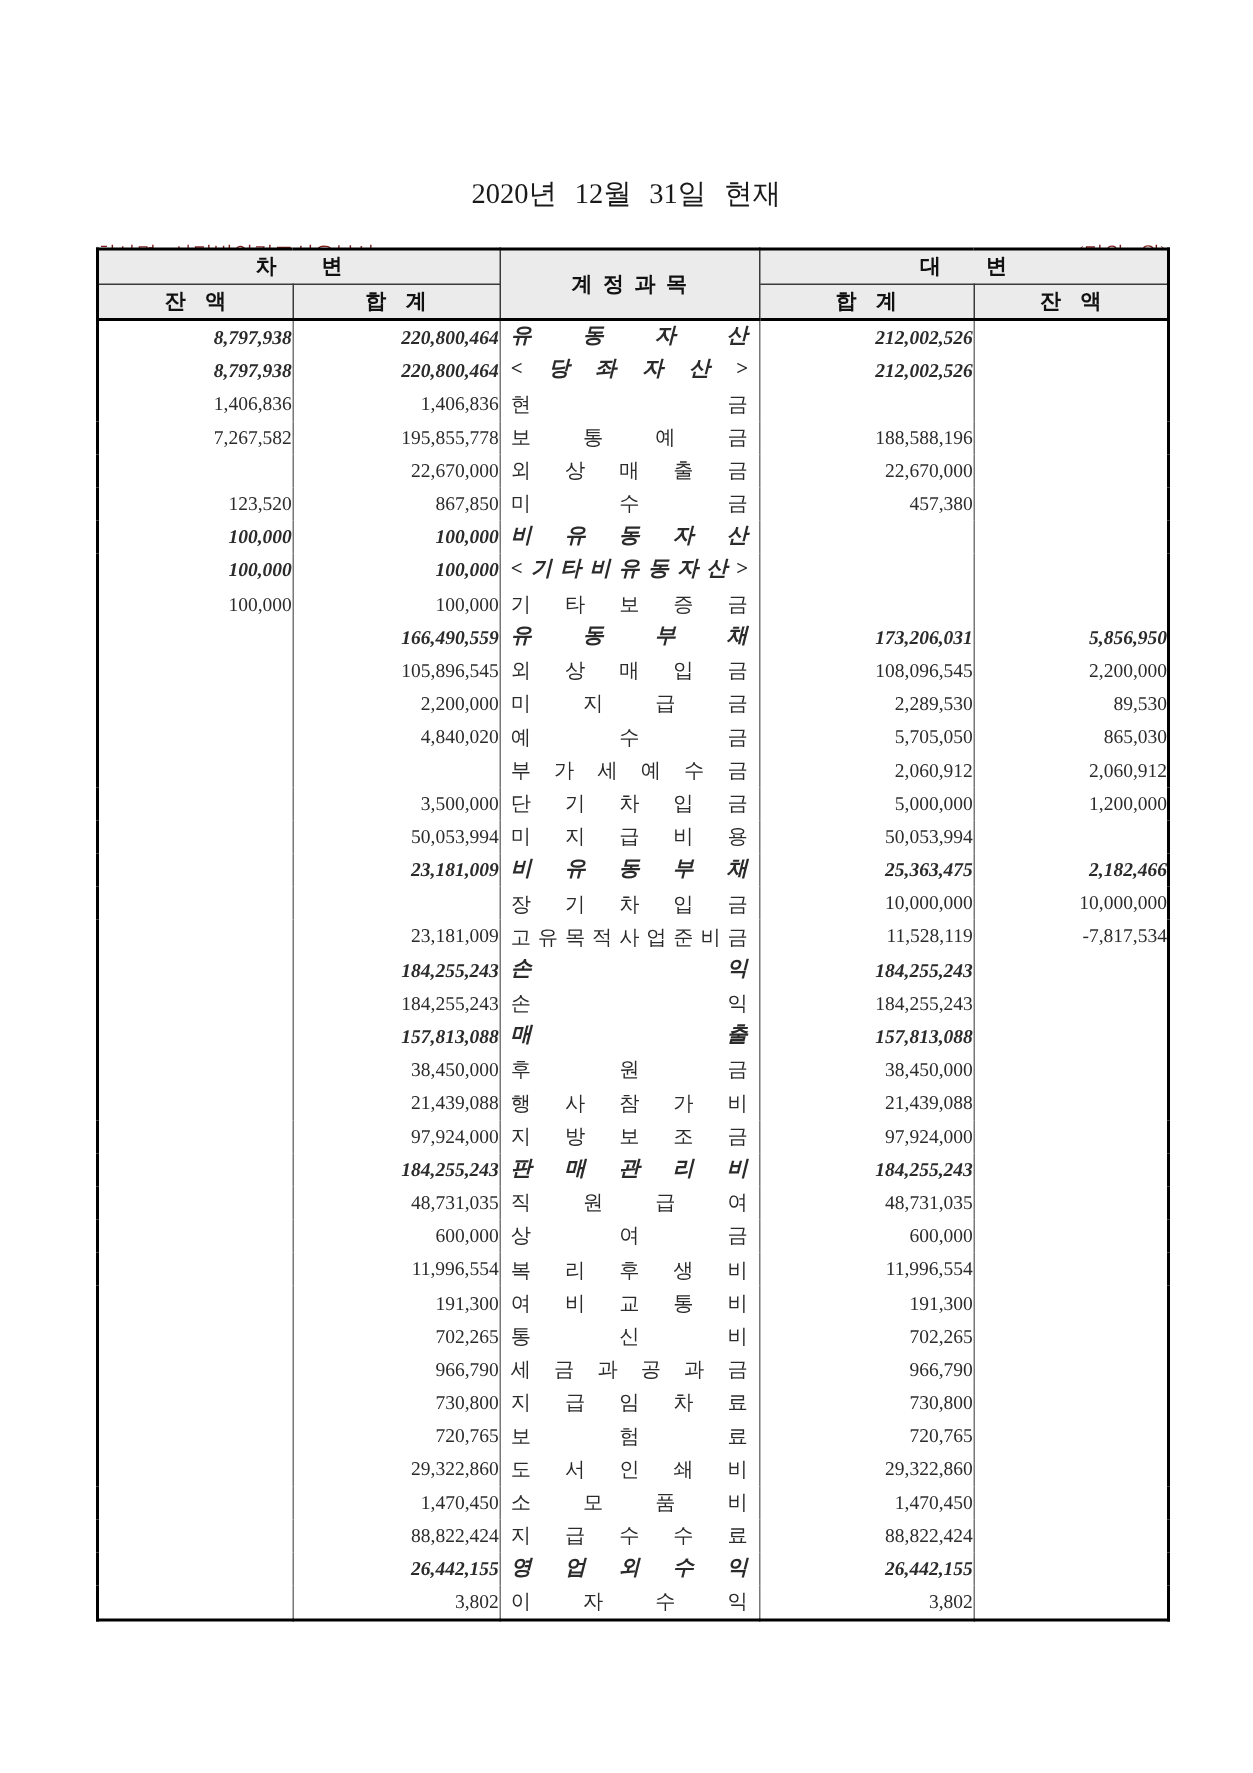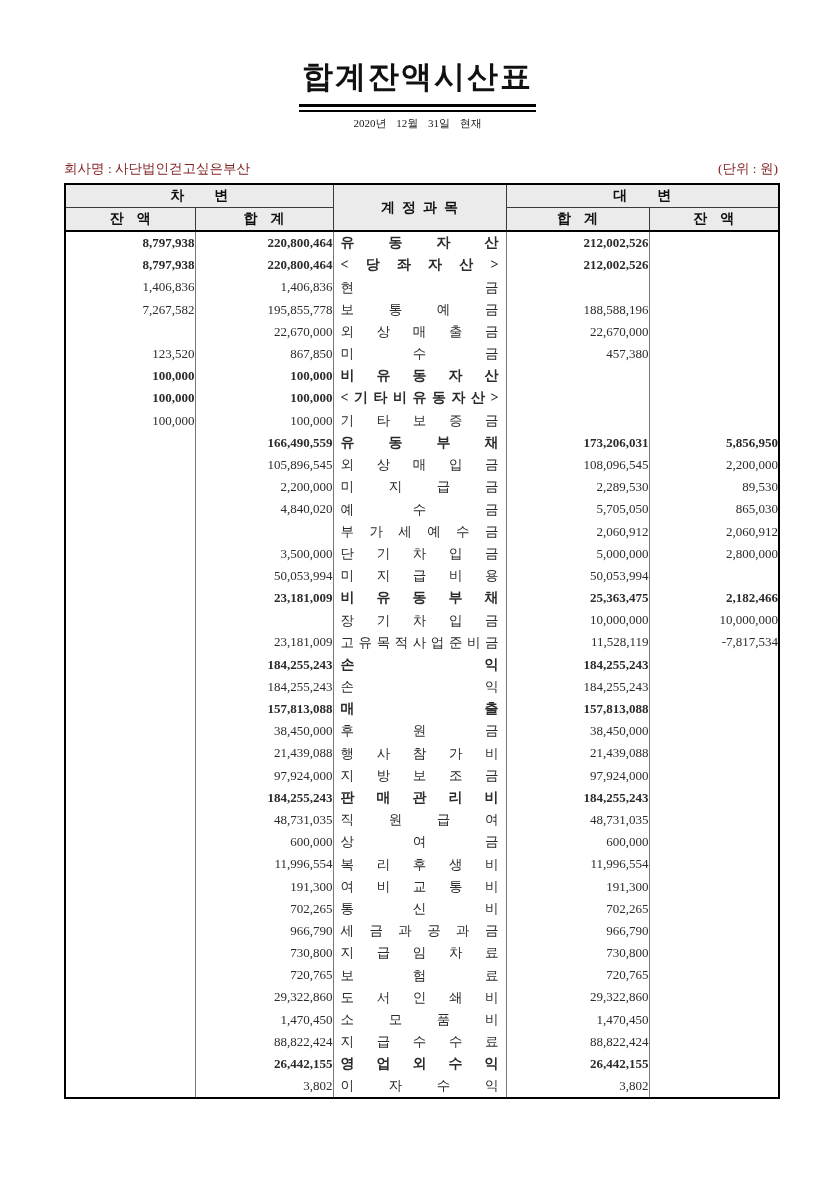--- a/index.html
+++ b/index.html
@@ -31,41 +31,41 @@
     white-space: nowrap;
   }
   .title-line1 { height: 3px; background: #000; margin-top: 6px; }
   .title-line2 { height: 2px; background: #000; margin-top: 3px; }
 
   .doc-date {
     position: absolute;
     top: 116px; left: 0;
     width: 100%;
     text-align: center;
-    font-size: 11px;
+    font-size: 19px;
     word-spacing: 7px;
     color: #1a1a1a;
   }
 
   
   .meta-row {
     position: absolute;
     top: 160px; left: 64px;
     width: 714px;
     display: flex;
     justify-content: space-between;
     align-items: flex-end;
     font-size: 13.5px;
     color: #7f1d1d;
   }
 
   
   table.tb {
     position: absolute;
-    top: 183px; left: 64px;
+    top: 165px; left: 64px;
     width: 714px;
     border-collapse: collapse;
     table-layout: fixed;
     border: 2px solid #000;
   }
   table.tb thead th {
     background: #ebebeb;
     border: 1px solid #3a3a3a;
     font-size: 14px;
     font-weight: 700;
@@ -98,35 +98,28 @@
   }
   td.acc { padding: 0; }
   .acc-wrap {
     display: flex;
     justify-content: space-between;
     align-items: center;
     padding: 0 7px;
     font-size: 13.5px;
     line-height: 1;
   }
-  tr.bold td { font-weight: 700; color: #000; }
+  tr.bold td { font-weight: 700; color: #000; font-style: italic; }
   tr.bold .acc-wrap { font-size: 14px; }
 </style>
 </head>
 <body>
 
 <div class="page">
 
-  <div class="title-wrap">
-    <div class="title-box">
-      <div class="doc-title">합계잔액시산표</div>
-      <div class="title-line1"></div>
-      <div class="title-line2"></div>
-    </div>
-  </div>
 
   <div class="doc-date">2020년 12월 31일 현재</div>
 
   <div class="meta-row">
     <span>회사명 : 사단법인걷고싶은부산</span>
     <span>(단위 : 원)</span>
   </div>
 
   <table class="tb">
     <colgroup>
@@ -361,21 +354,21 @@
           <td class="acc">
             <div class="acc-wrap">
               <span>단</span>
               <span>기</span>
               <span>차</span>
               <span>입</span>
               <span>금</span>
             </div>
           </td>
           <td class="num">5,000,000</td>
-          <td class="num">2,800,000</td>
+          <td class="num">1,200,000</td>
         </tr>
         <tr>
           <td class="num"></td>
           <td class="num">50,053,994</td>
           <td class="acc">
             <div class="acc-wrap">
               <span>미</span>
               <span>지</span>
               <span>급</span>
               <span>비</span>

